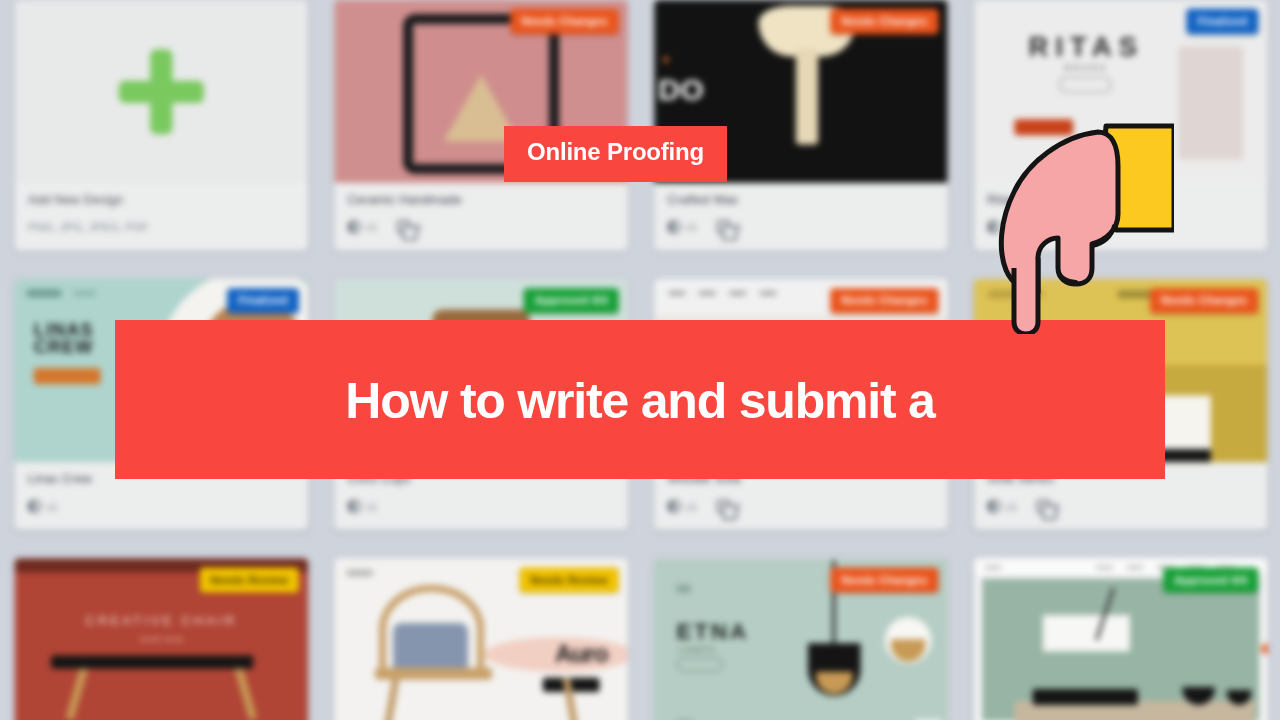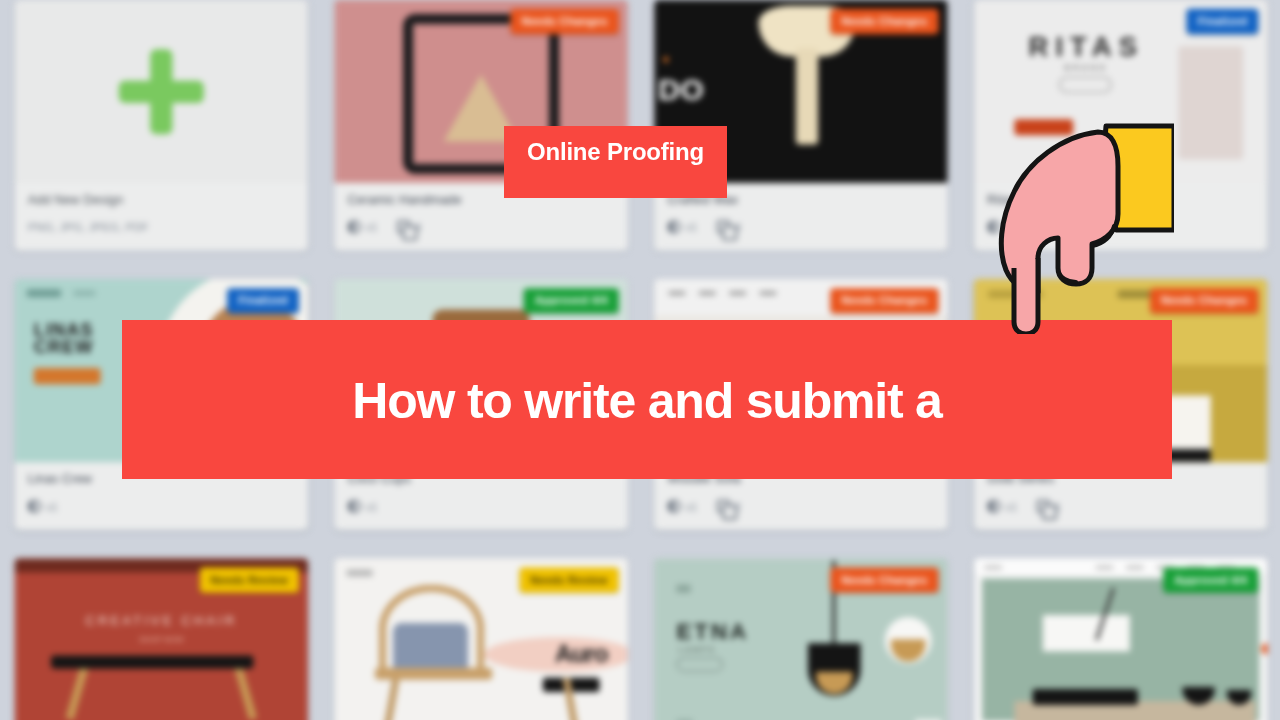--- a/index.html
+++ b/index.html
@@ -201,27 +201,27 @@
 
   
   .tag-label {
     position:absolute;
     background:#f9473f;
     color:#ffffff;
     font-weight:800;
   }
   #tag-proofing {
     left:504px; top:126px;
-    padding:12px 23px 32px 23px;
+    padding:12px 23px 16px 23px;
     font-size:24px;
     letter-spacing:-.2px;
   }
   #headline {
     position:absolute;
-    left:122px; top:320px;
+    left:115px; top:320px;
     width:1050px; height:159px;
     background:#f9473f;
     display:flex; flex-direction:column;
     align-items:center; justify-content:center;
     gap:10px;
     padding-top:2px;
   }
   #headline .line {
     color:#fff;
     font-weight:800;

